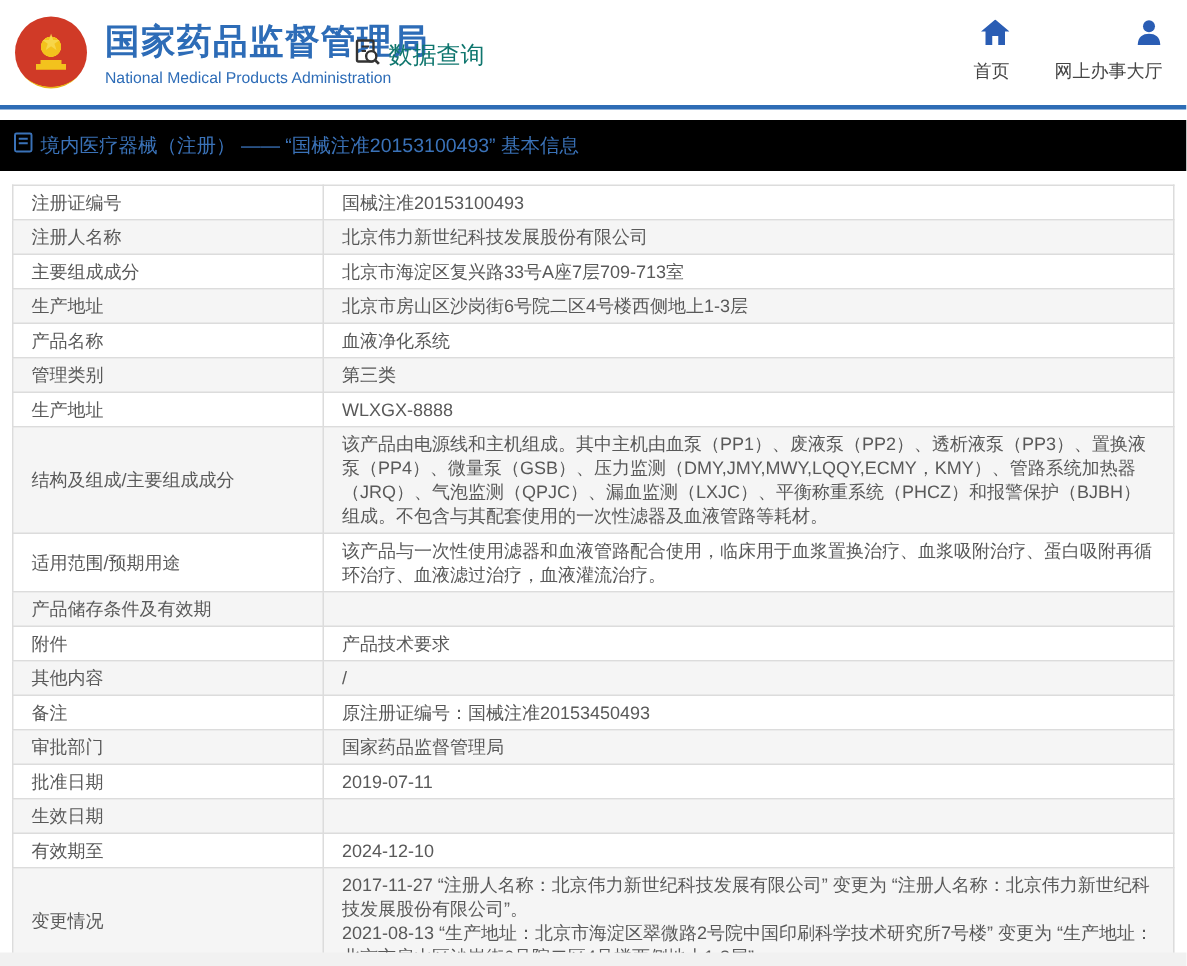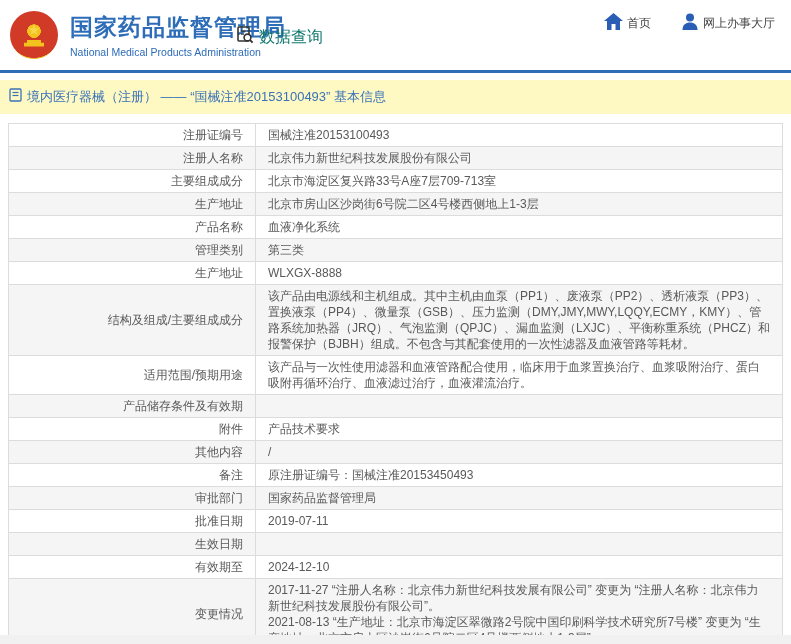--- a/index.html
+++ b/index.html
@@ -16,36 +16,36 @@
   .emblem .gate { position: absolute; left: 50%; bottom: 26%; transform: translateX(-50%); width: 20px; height: 7px;
     background: #f3c21d; clip-path: polygon(0 100%, 0 45%, 15% 45%, 15% 0, 85% 0, 85% 45%, 100% 45%, 100% 100%); }
   .org-titles { margin-left: 12px; }
   .org-cn { font-size: 23px; font-weight: bold; color: #2d6cb7; letter-spacing: 1px; }
   .org-en { font-size: 10.5px; color: #2d6cb7; margin-top: 3px; }
 
   .data-query { position: absolute; left: 235px; top: 25px; display: flex; align-items: center; gap: 4px;
     font-size: 16px; color: #0f766e; font-weight: normal; }
 
   .top-nav { position: absolute; right: 16px; top: 13px; display: flex; gap: 30px; }
-  .nav-item { display: flex; flex-direction: row; align-items: center; gap: 4px; cursor: pointer; }
+  .nav-item { display: flex; flex-direction: column; align-items: flex-end; gap: 4px; cursor: pointer; }
   .nav-item .nav-label { font-size: 12px; color: #444; white-space: nowrap; }
 
   .blue-divider { height: 3px; background: #2e6cb5; }
 
   
-  .breadcrumb-bar { margin-top: 7px; height: 34px; background: #fef9c3; display: flex; align-items: center;
+  .breadcrumb-bar { margin-top: 7px; height: 34px; background: #000000; display: flex; align-items: center;
     padding-left: 9px; }
   .breadcrumb-text { font-size: 13px; color: #3a72b8; margin-left: 5px; }
 
   
   .table-wrap { margin: 9px 8px 0 8px; }
   table.info { width: 775px; border-collapse: collapse; table-layout: fixed; }
   table.info td { border: 1px solid #dcdcdc; font-size: 12px; color: #595959;
     padding: 3px 12px; line-height: 16px; vertical-align: middle; }
-  td.label { width: 247px; text-align: right; color: #666; }
+  td.label { width: 207px; text-align: left; color: #666; }
   td.value { white-space: pre-line; word-break: break-all; }
   tr:nth-child(even) { background: #f5f5f5; }
   tr:nth-child(odd) { background: #ffffff; }
 
   .footer-strip { position: absolute; left: 0; bottom: 0; width: 791px; height: 9px; background: #f1f1f1; }
 </style>
 </head>
 <body>
 
 <div class="header">

